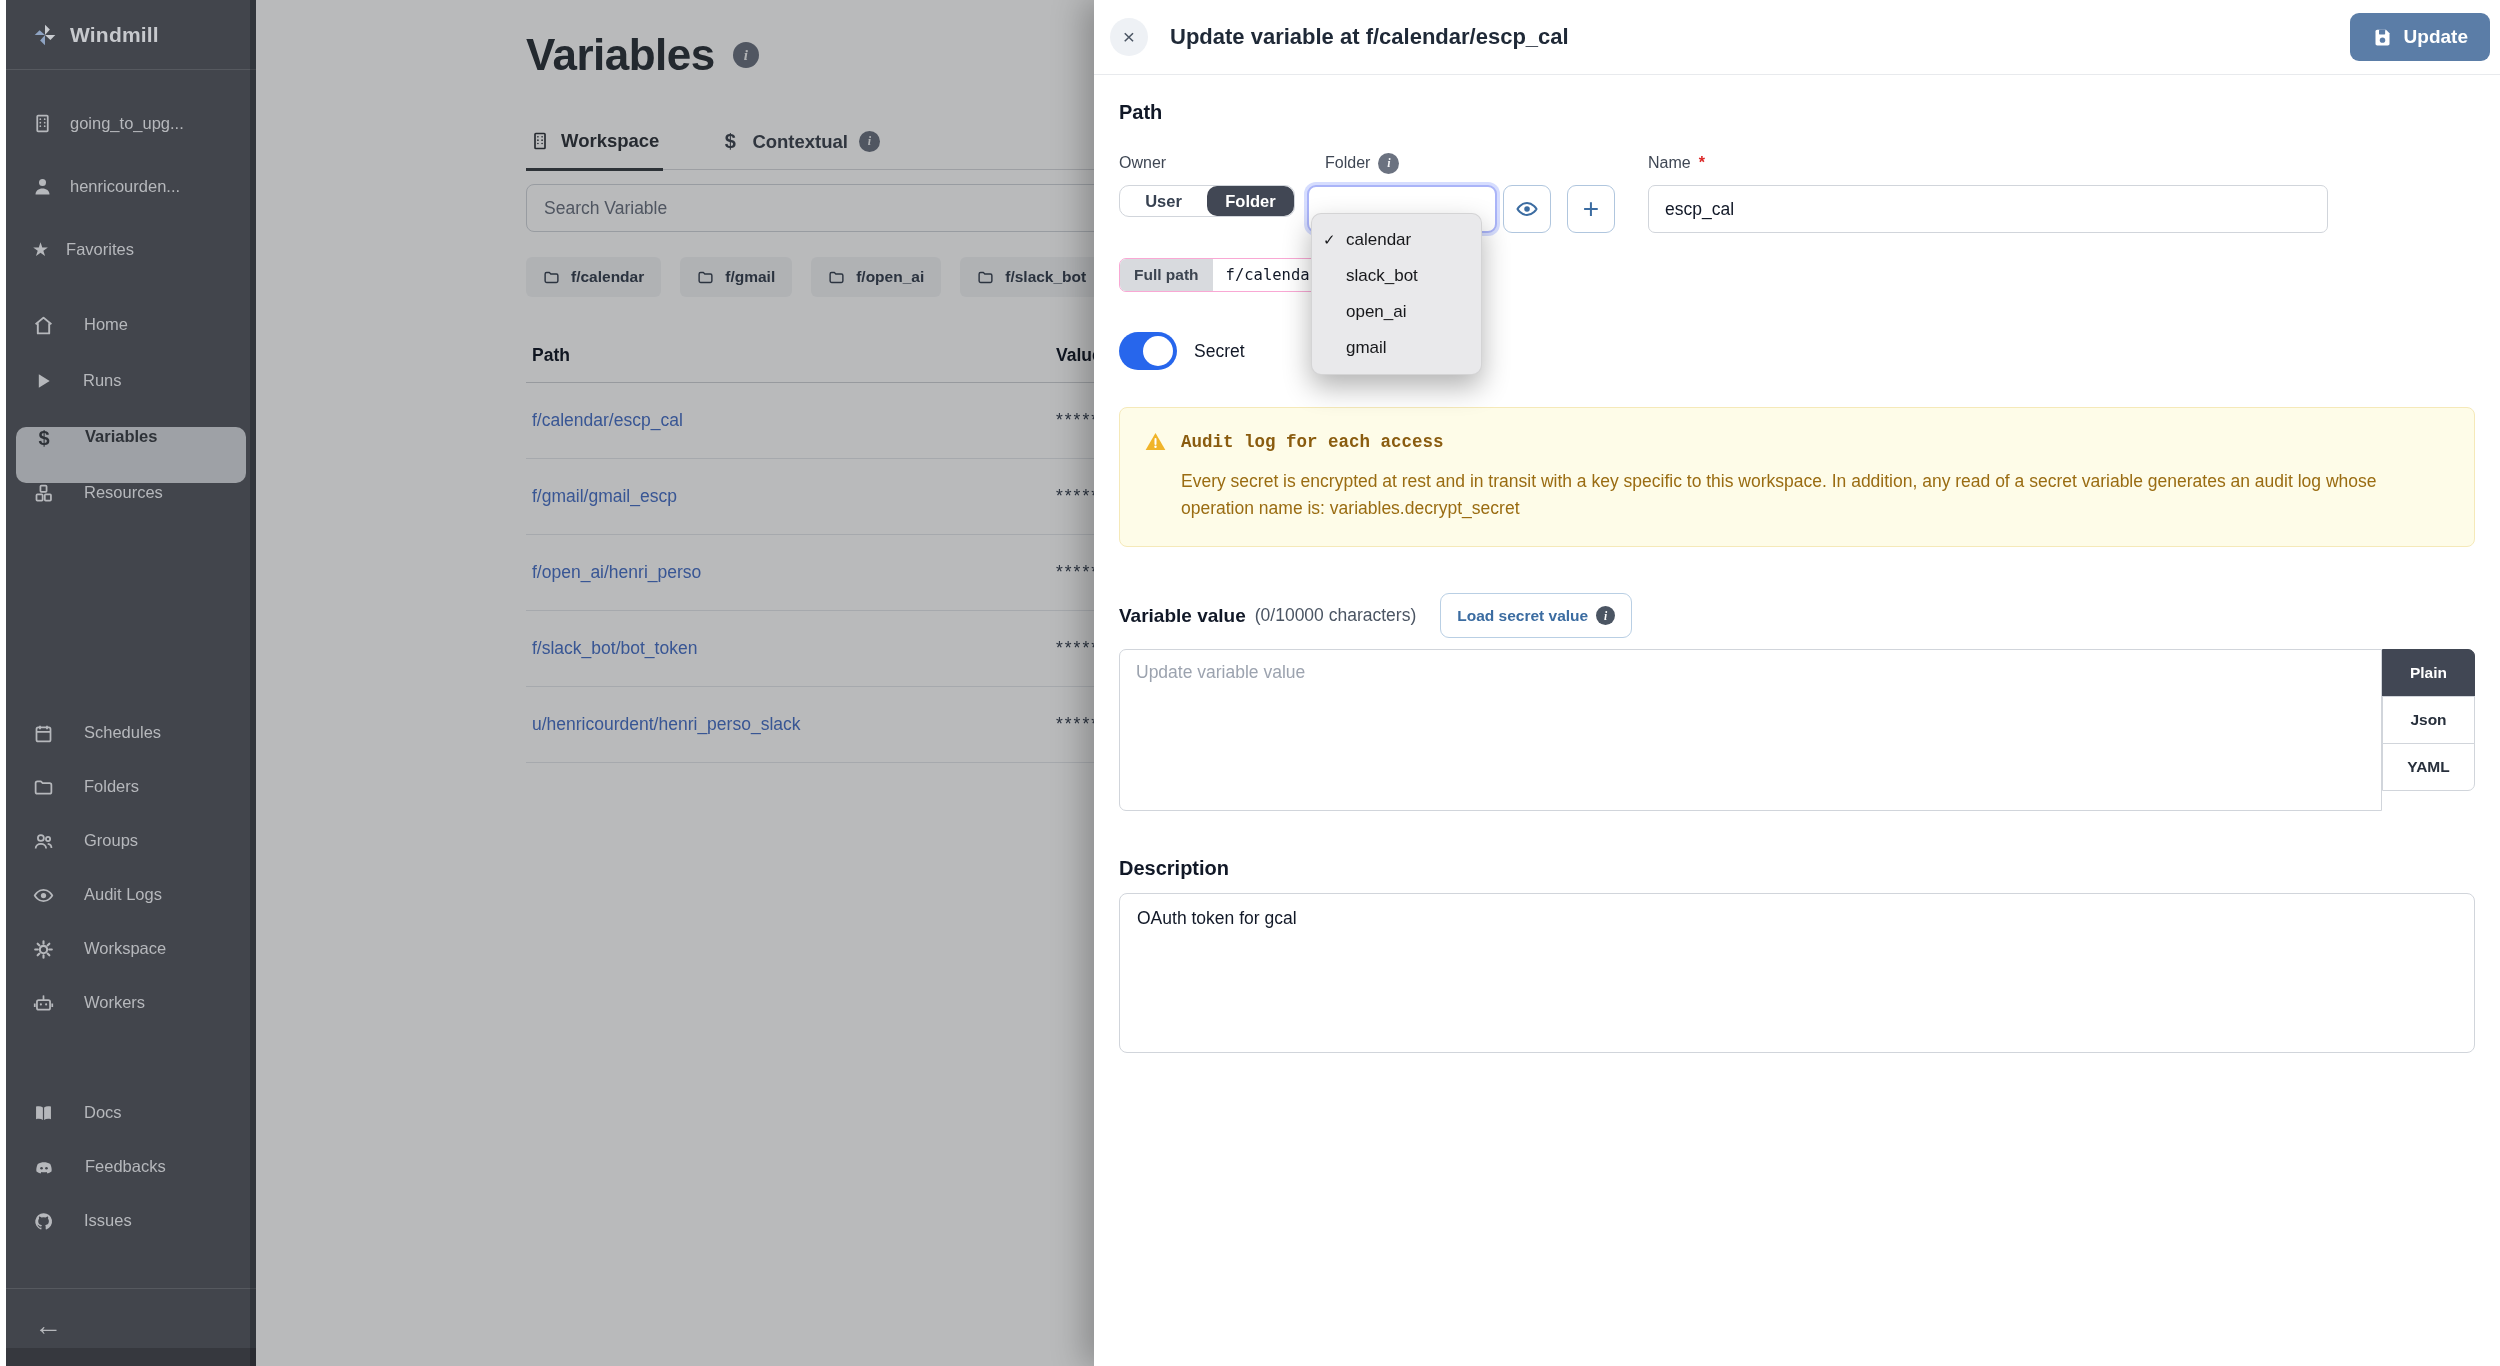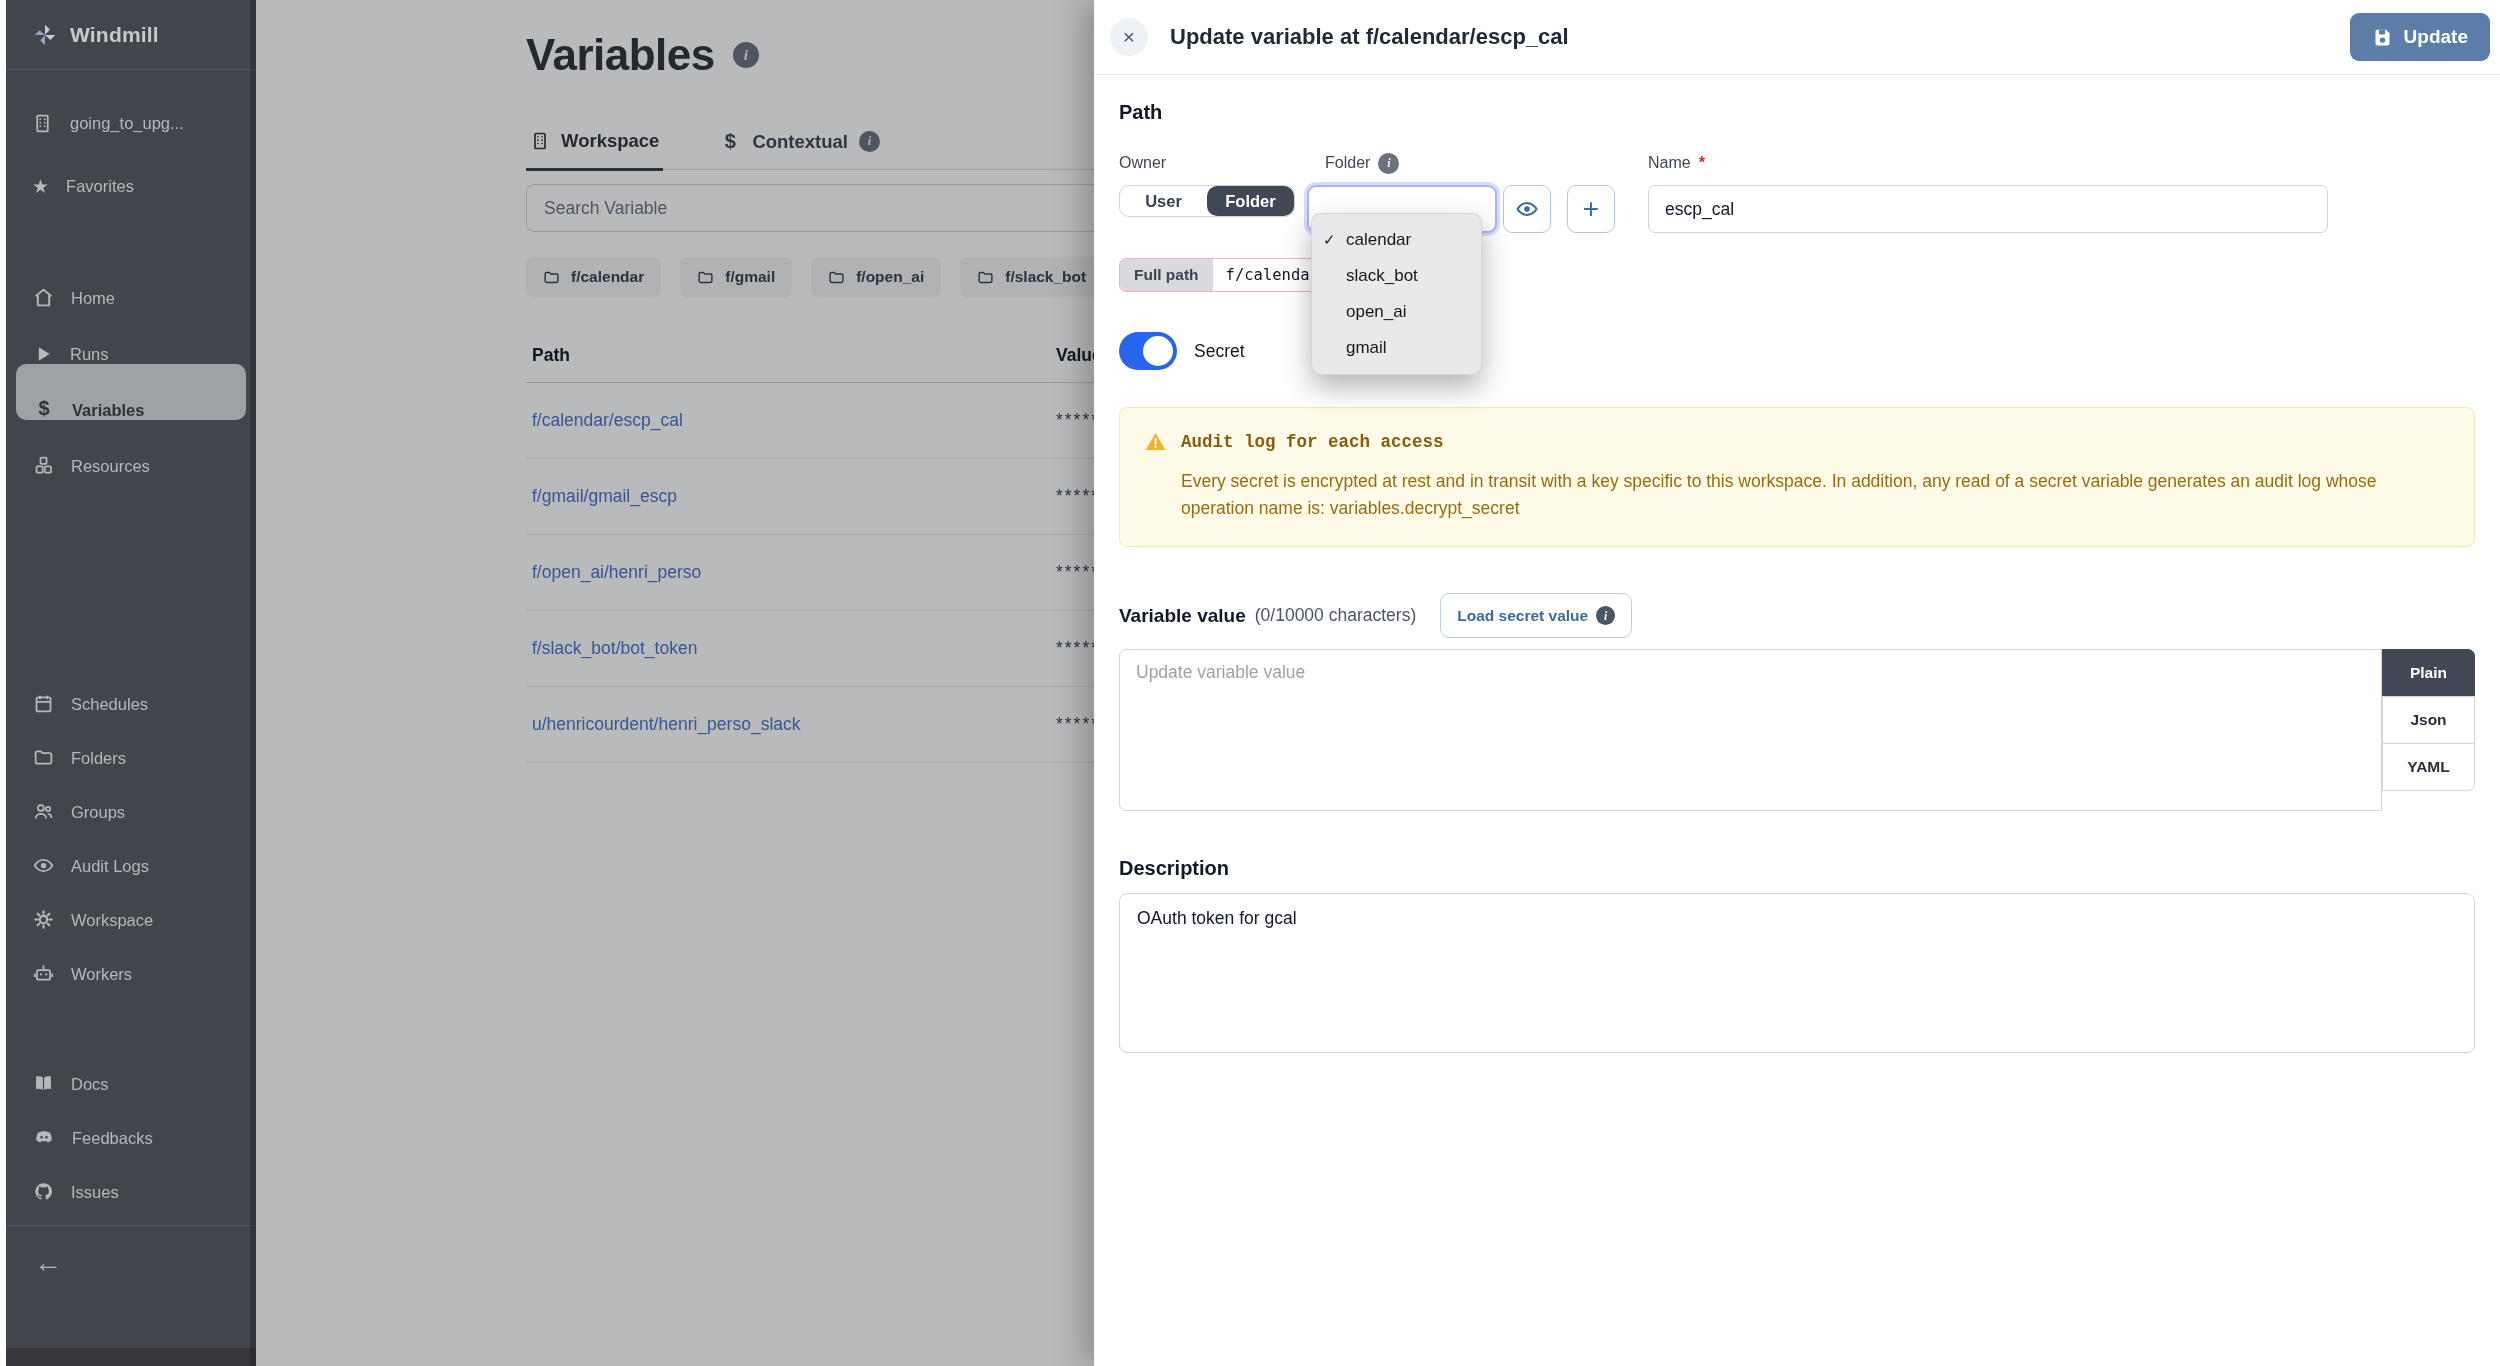--- a/index.html
+++ b/index.html
@@ -24,21 +24,21 @@
   .side-selectors { padding-top:22px; }
   .side-row {
     height:63px; display:flex; align-items:center; gap:17px; padding:0 26px;
     font-size:16.5px; cursor:pointer;
   }
   .side-nav { margin-top:34px; }
   .side-manage { margin-top:184px; }
   .side-links { margin-top:56px; }
   .nav-item {
     height:56px; margin:0 10px; padding:0 17px; border-radius:10px;
-    display:flex; align-items:flex-end; gap:17px; font-size:16.5px; cursor:pointer;
+    display:flex; align-items:flex-start; gap:30px; font-size:16.5px; cursor:pointer;
   }
   .side-manage .nav-item, .side-links .nav-item { height:54px; }
   .nav-item.active { background:#9ea1a6; color:#2e3238; font-weight:700; }
   .side-divider { border-top:1px solid #56595f; margin-top:23px; }
   .side-collapse { height:74px; display:flex; align-items:center; padding:0 28px; }
   .collapse-arrow { font-size:28px; color:#b6b8bc; cursor:pointer; line-height:1; }
   .side-bottom-strip { position:absolute; bottom:0; left:0; right:0; height:18px; background:rgba(0,0,0,.18); }
   .star-glyph { font-size:19px; }
   .dollar-glyph { font-size:20px; font-weight:600; width:22px; text-align:center; }
 
@@ -222,20 +222,29 @@
 
   <div class="side-selectors">
     <div class="side-row">
       <span class="icon">
         <svg width="21" height="21" viewBox="0 0 24 24" fill="none" stroke="currentColor" stroke-width="2">
           <rect x="6" y="3" width="12" height="18" rx="1"></rect>
           <path stroke-linecap="round" d="M9.5 7h.01M14.5 7h.01M9.5 11h.01M14.5 11h.01M9.5 15h.01M14.5 15h.01"></path>
         </svg>
       </span>
       <span>going_to_upg...</span>
+    </div>
+    <div class="side-row">
+      <span class="icon">
+        <svg width="21" height="21" viewBox="0 0 24 24" fill="currentColor">
+          <circle cx="12" cy="7.5" r="4"></circle>
+            <path d="M4 21c0-4.2 3.6-6.8 8-6.8s8 2.6 8 6.8z"></path>
+        </svg>
+      </span>
+      <span>henricourden...</span>
     </div>
     <div class="side-row">
       <span class="icon star-glyph">★</span>
       <span>Favorites</span>
     </div>
   </div>
 
   <div class="side-nav">
     <div class="nav-item">
       <span class="icon">

